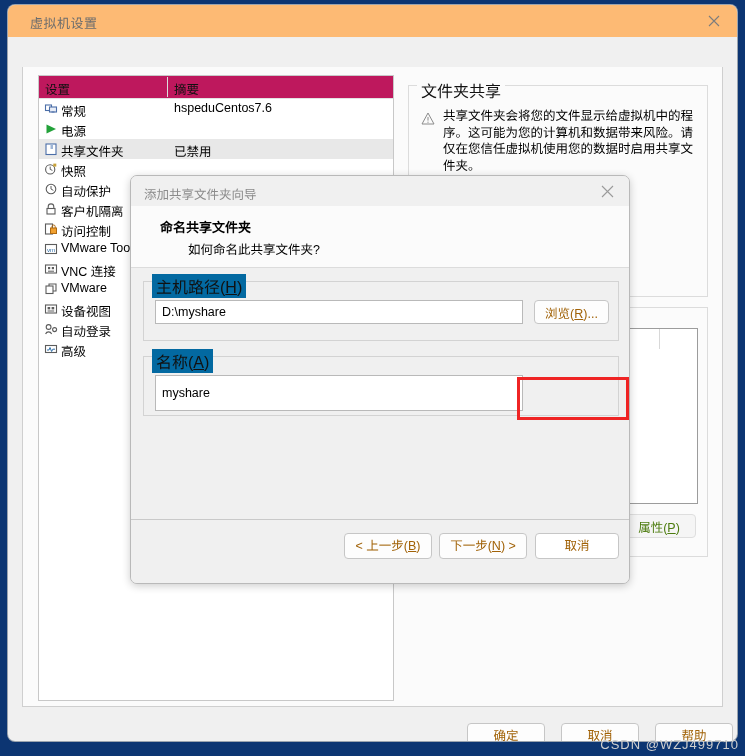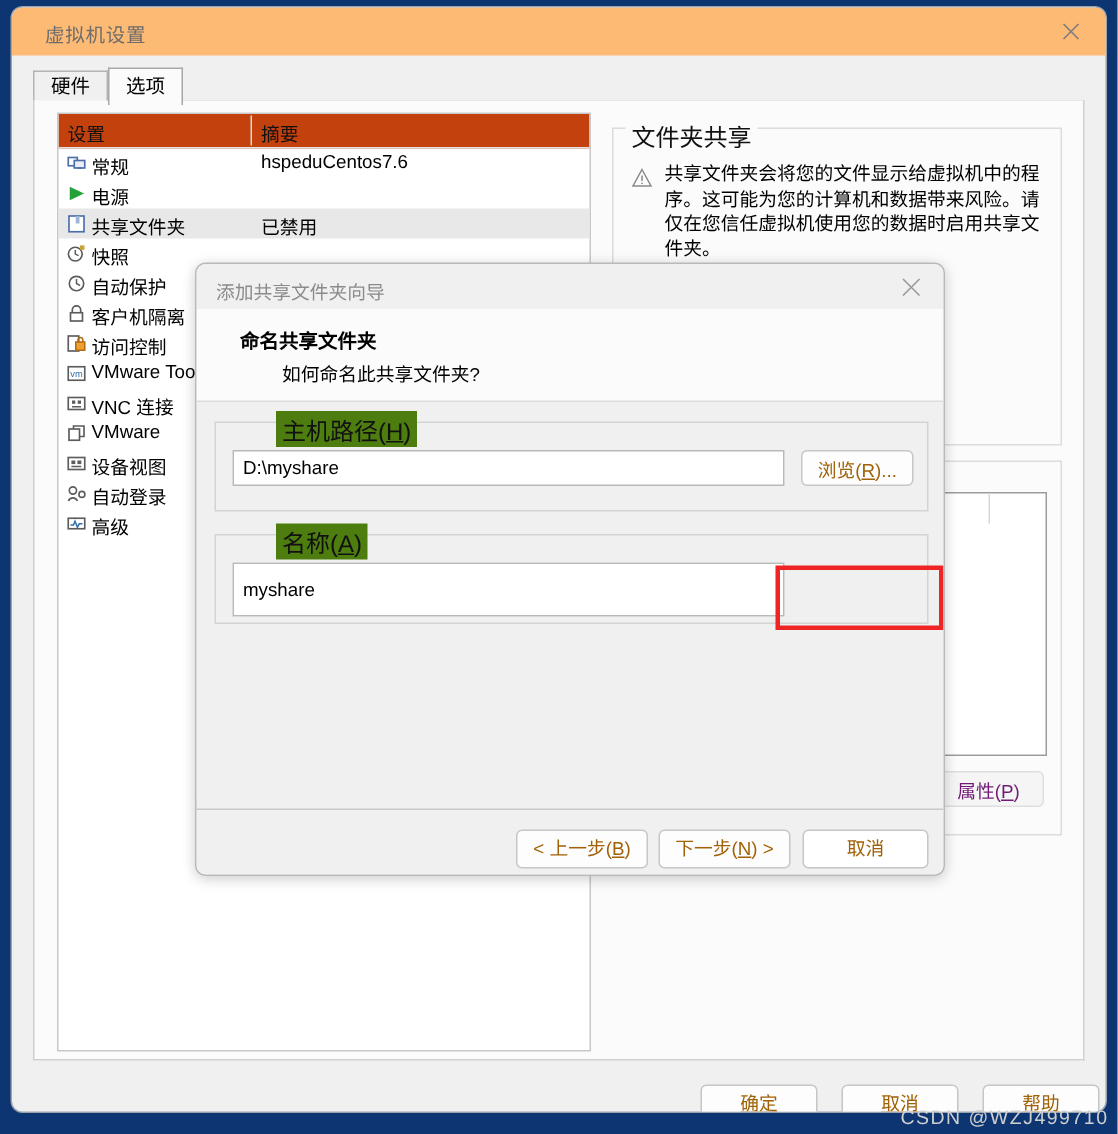--- a/index.html
+++ b/index.html
@@ -119,21 +119,21 @@
     height: 626px;
     background: #ffffff;
     border: 1px solid #c8c8c8;
     box-sizing: border-box;
     overflow: hidden;
   }
   .list-head {
     position: relative;
     height: 22px;
     border-bottom: 1px solid #e2e2e2;
-    background: #c2410c;
+    background: #be185d;
   }
   .list-head .col1, .list-head .col2 {
     position: absolute;
     top: 3px;
     font-size: 12.5px;
     color: #111;
   }
   .list-head .col1 { left: 6px; }
   .list-head .col2 { left: 135px; }
   .col-sep {
@@ -256,21 +256,21 @@
     font-size: 12.5px;
     background: #fdfdfd;
     border: 1px solid #c6c6c6;
     border-radius: 4px;
     color: #a16207;
     cursor: default;
     text-align: center;
     box-sizing: border-box;
     padding: 0;
   }
-  .btn.disabled { color: #701a75; background: #f5f5f5; border-color: #dedede; }
+  .btn.disabled { color: #4d7c0f; background: #f5f5f5; border-color: #dedede; }
   #btn-properties {
     position: absolute;
     right: 11px;
     top: 206px;
     width: 74px;
     height: 24px;
   }
 
   
   .footer-btn {
@@ -349,21 +349,21 @@
     left: 0; top: 92px;
     width: 100%;
     height: 264px;
     background: #f0f0f0;
   }
   .dlg-group {
     position: absolute;
     border: 1px solid #d3d3d3;
     box-sizing: border-box;
   }
-  .dlg-group > .group-title { background: #4d7c0f; margin-left: 32px; }
+  .dlg-group > .group-title { background: #0369a1; }
   #grp-hostpath { left: 12px; top: 13px; width: 476px; height: 60px; }
   #grp-name     { left: 12px; top: 88px; width: 476px; height: 60px; }
 
   .text-input {
     position: absolute;
     font-family: "Liberation Sans", "DejaVu Sans", sans-serif;
     font-size: 12.5px;
     background: #ffffff;
     border: 1px solid #b9b9b9;
     color: #000;
@@ -390,21 +390,21 @@
     border: 3px solid #ef2424;
     box-sizing: border-box;
     pointer-events: none;
   }
 
   .dlg-footer {
     position: absolute;
     left: 0;
     bottom: 0;
     width: 100%;
-    height: 44px;
+    height: 64px;
     background: #f0f0f0;
     border-top: 1px solid #c9c9c9;
     box-sizing: border-box;
   }
   .dlg-footer .btn {
     position: absolute;
     top: 13px;
     height: 26px;
     line-height: 24px;
   }
@@ -431,25 +431,20 @@
 
   <div class="titlebar">
     <div class="titlebar-text">虚拟机设置</div>
     <div class="win-close">
       <svg width="12" height="12" viewBox="0 0 12 12" aria-hidden="true">
         <path d="M1 1 L11 11 M11 1 L1 11" stroke="#7d7d7d" stroke-width="1.1" fill="none"></path>
       </svg>
     </div>
   </div>
 
-  <div class="tabstrip">
-    <div class="tab-rest"></div>
-    <div class="tab" style="left:0;">硬件</div>
-    <div class="tab active" style="left:50px;">选项</div>
-  </div>
 
   <div class="page">
 
     <div class="settings-list">
       <div class="list-head">
         <div class="col-sep"></div>
         <div class="col1">设置</div>
         <div class="col2">摘要</div>
       </div>
 

